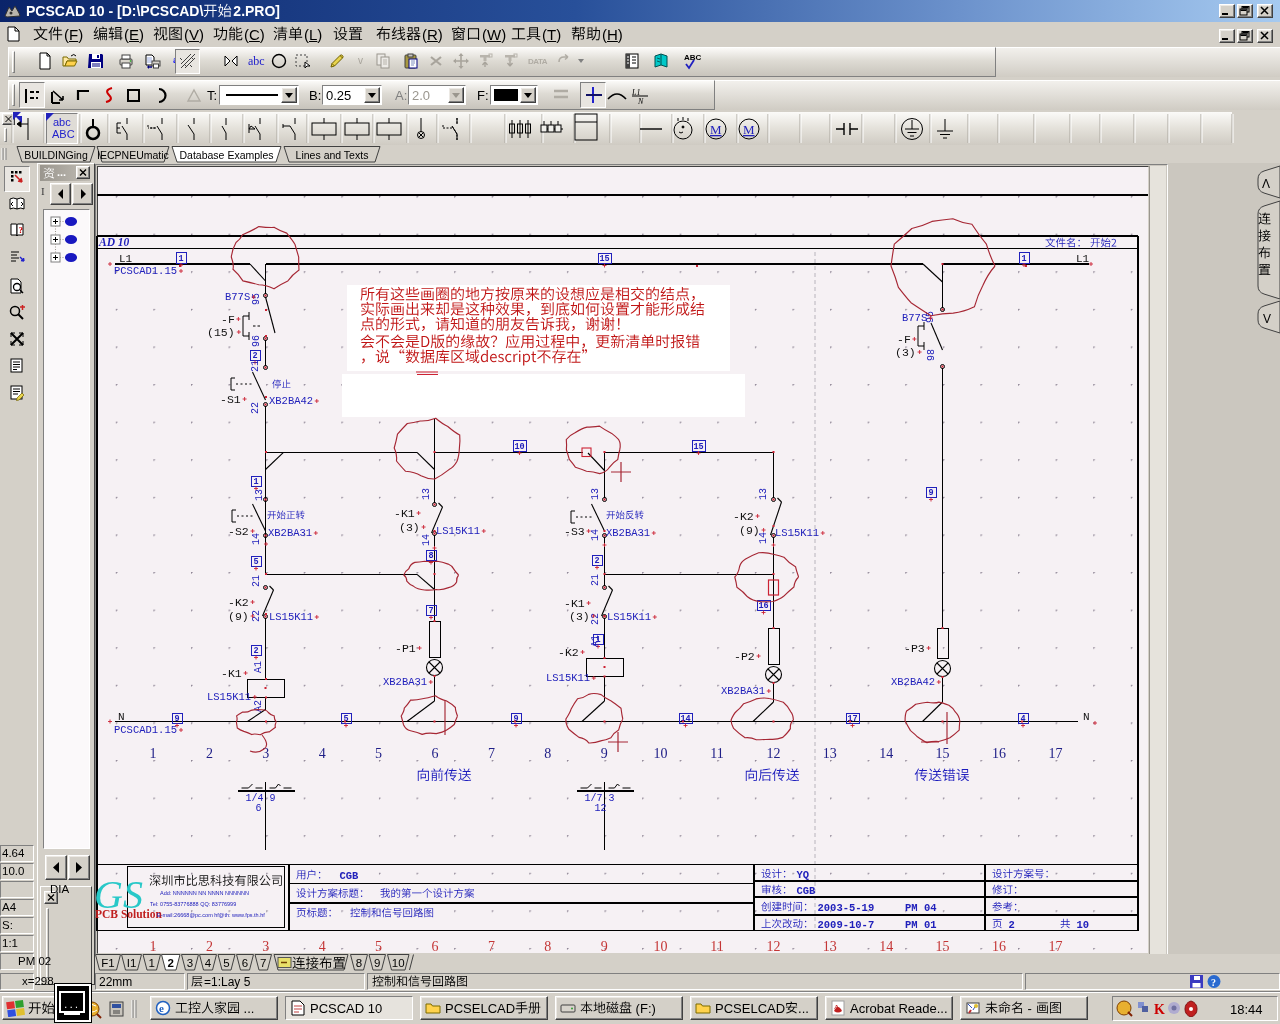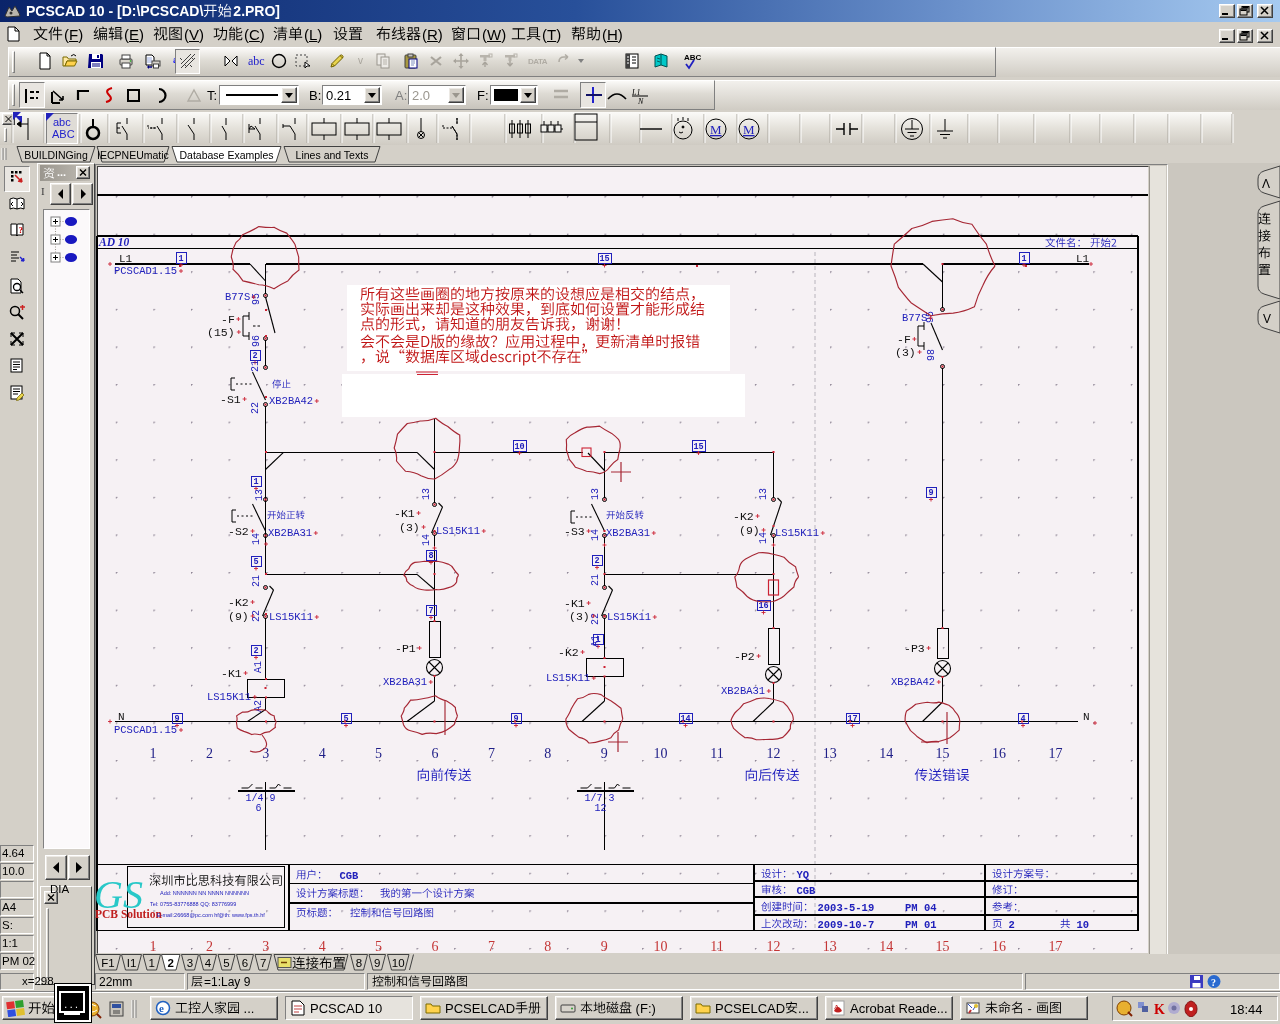--- a/index.html
+++ b/index.html
@@ -273,21 +273,21 @@
     <svg width="60" height="18" style="position:absolute;left:2px;top:0">
       <path d="M4 9 h52" stroke="#000" stroke-width="2"></path>
     </svg>
   </div>
 <div style="position:absolute;left:281px;top:87px;width:16px;height:16px;background:#d4d0c8;border:1px solid;border-color:#fff #404040 #404040 #fff;box-shadow:inset -1px -1px 0 #808080,inset 1px 1px 0 #ece9e4;"></div>
 <svg style="position:absolute;left:281px;top:87px" width="16" height="16">
     <path d="M4 6 h8 l-4 5z" fill="#000"></path>
   </svg>
 <div style="position:absolute;left:309px;top:88px;font:normal 13px 'Liberation Sans',sans-serif;color:#000;white-space:pre;">B:</div>
 <div style="position:absolute;left:322px;top:85px;width:60px;height:20px;background:#fff;border:1px solid;border-color:#808080 #fff #fff #808080;">
-    <div style="position:absolute;left:3px;top:2px;font:13px 'Liberation Sans'">0.21</div>
+    <div style="position:absolute;left:3px;top:2px;font:13px 'Liberation Sans'">0.25</div>
   </div>
 <div style="position:absolute;left:364px;top:87px;width:16px;height:16px;background:#d4d0c8;border:1px solid;border-color:#fff #404040 #404040 #fff;box-shadow:inset -1px -1px 0 #808080,inset 1px 1px 0 #ece9e4;"></div>
 <svg style="position:absolute;left:364px;top:87px" width="16" height="16">
     <path d="M4 6 h8 l-4 5z" fill="#000"></path>
   </svg>
 <div style="position:absolute;left:395px;top:88px;font:normal 13px 'Liberation Sans',sans-serif;color:#808080;white-space:pre;">A:</div>
 <div style="position:absolute;left:408px;top:85px;width:58px;height:20px;background:#fff;border:1px solid;border-color:#808080 #fff #fff #808080;">
     <div style="position:absolute;left:3px;top:2px;font:13px 'Liberation Sans';color:#9a968e">2.0</div>
   </div>
 <div style="position:absolute;left:448px;top:87px;width:16px;height:16px;background:#d4d0c8;border:1px solid;border-color:#fff #404040 #404040 #fff;box-shadow:inset -1px -1px 0 #808080,inset 1px 1px 0 #ece9e4;"></div>
@@ -639,21 +639,21 @@
 <div style="position:absolute;left:2px;top:865px;font:normal 11.5px 'Liberation Sans',sans-serif;color:#000;white-space:pre;">10.0</div>
 <div style="position:absolute;left:0px;top:881px;width:34px;height:17px;background:#d4d0c8;border:1px solid;border-color:#808080 #fff #fff #808080;"></div>
 <div style="position:absolute;left:2px;top:883px;font:normal 11.5px 'Liberation Sans',sans-serif;color:#000;white-space:pre;margin-left:48px;">DIA</div>
 <div style="position:absolute;left:0px;top:899px;width:34px;height:17px;background:#d4d0c8;border:1px solid;border-color:#808080 #fff #fff #808080;"></div>
 <div style="position:absolute;left:2px;top:901px;font:normal 11.5px 'Liberation Sans',sans-serif;color:#000;white-space:pre;">A4</div>
 <div style="position:absolute;left:0px;top:917px;width:34px;height:17px;background:#d4d0c8;border:1px solid;border-color:#808080 #fff #fff #808080;"></div>
 <div style="position:absolute;left:2px;top:919px;font:normal 11.5px 'Liberation Sans',sans-serif;color:#000;white-space:pre;">S:</div>
 <div style="position:absolute;left:0px;top:935px;width:34px;height:17px;background:#d4d0c8;border:1px solid;border-color:#808080 #fff #fff #808080;"></div>
 <div style="position:absolute;left:2px;top:937px;font:normal 11.5px 'Liberation Sans',sans-serif;color:#000;white-space:pre;">1:1</div>
 <div style="position:absolute;left:0px;top:953px;width:34px;height:17px;background:#d4d0c8;border:1px solid;border-color:#808080 #fff #fff #808080;"></div>
-<div style="position:absolute;left:2px;top:955px;font:normal 11.5px 'Liberation Sans',sans-serif;color:#000;white-space:pre;">PM 02</div>
+<div style="position:absolute;left:18px;top:955px;font:normal 11.5px 'Liberation Sans',sans-serif;color:#000;white-space:pre;">PM 02</div>
 <div style="position:absolute;left:0px;top:973px;width:34px;height:17px;background:#d4d0c8;border:1px solid;border-color:#808080 #fff #fff #808080;"></div>
 <div style="position:absolute;left:2px;top:975px;font:normal 11.5px 'Liberation Sans',sans-serif;color:#000;white-space:pre;margin-left:20px;">x=298</div>
 <div style="position:absolute;left:1168px;top:163px;width:112px;height:793px;background:#cbc7bf"></div>
 <div style="position:absolute;left:95px;top:164px;width:1073px;height:792px;background:#cbc7bf;border:1px solid;border-color:#808080 #fff #fff #808080"></div>
 <div style="position:absolute;left:97px;top:166px;width:1052px;height:788px;background:#f6f1f4;border:1px solid;border-color:#404040 #d4d0c8 #d4d0c8 #404040;background-image:radial-gradient(circle at 0.7px 0.7px, #8b8292 0.65px, rgba(0,0,0,0) 1.05px);background-size:37.6px 37.6px;background-position:17.8px 29.1px"></div>
 <div style="position:absolute;left:1149px;top:166px;width:17px;height:788px;background:#e6e3dc;border-left:1px solid #9a968e"></div>
 <svg style="position:absolute;left:1248px;top:163px" width="32" height="200">
 <path d="M32 3 l-16 5 q-6 2 -6 8 v6 q0 6 6 8 l16 5z" fill="#d4d0c8" stroke="#404040"></path>
 <text x="14" y="25" font-size="12" fill="#000" font-family="Liberation Sans">Λ</text>
 <path d="M32 38 l-16 5 q-6 2 -6 8 v72 q0 6 6 8 l16 5z" fill="#d4d0c8" stroke="#404040"></path>
@@ -1389,21 +1389,21 @@
   </svg>
 <div style="position:absolute;left:95px;top:971px;width:1185px;height:20px;background:#d4d0c8"></div>
 <div style="position:absolute;left:95px;top:973px;width:90px;height:17px;background:#d4d0c8;border:1px solid;border-color:#808080 #fff #fff #808080;"></div>
 <div style="position:absolute;left:99px;top:975px;font:normal 12px 'Liberation Sans',sans-serif;color:#000000;white-space:pre;">22mm</div>
 <div style="position:absolute;left:187px;top:973px;width:178px;height:17px;background:#d4d0c8;border:1px solid;border-color:#808080 #fff #fff #808080;"></div>
 <svg style="position:absolute;left:191px;top:975px;overflow:visible" width="14" height="16">
     <g fill="#000">
       <use href="#g159" transform="translate(0.0 10.6) scale(0.01200)"></use>
     </g>
   </svg>
-<div style="position:absolute;left:204px;top:975px;font:normal 12px 'Liberation Sans',sans-serif;color:#000;white-space:pre;">=1:Lay 9</div>
+<div style="position:absolute;left:204px;top:975px;font:normal 12px 'Liberation Sans',sans-serif;color:#000;white-space:pre;">=1:Lay 5</div>
 <div style="position:absolute;left:367px;top:973px;width:656px;height:17px;background:#d4d0c8;border:1px solid;border-color:#808080 #fff #fff #808080;"></div>
 <svg style="position:absolute;left:372px;top:975px;overflow:visible" width="98" height="16">
     <g fill="#000">
       <use href="#g138" transform="translate(0.0 10.6) scale(0.01200)"></use>
       <use href="#g139" transform="translate(12.0 10.6) scale(0.01200)"></use>
       <use href="#g140" transform="translate(24.0 10.6) scale(0.01200)"></use>
       <use href="#g141" transform="translate(36.0 10.6) scale(0.01200)"></use>
       <use href="#g142" transform="translate(48.0 10.6) scale(0.01200)"></use>
       <use href="#g143" transform="translate(60.0 10.6) scale(0.01200)"></use>
       <use href="#g144" transform="translate(72.0 10.6) scale(0.01200)"></use>

